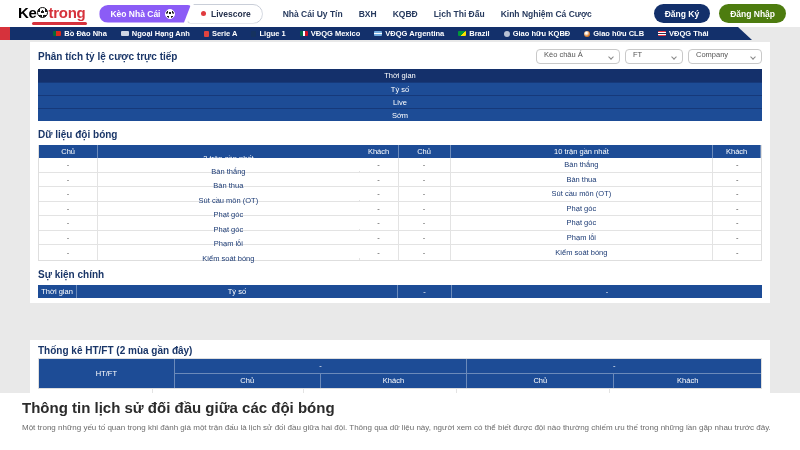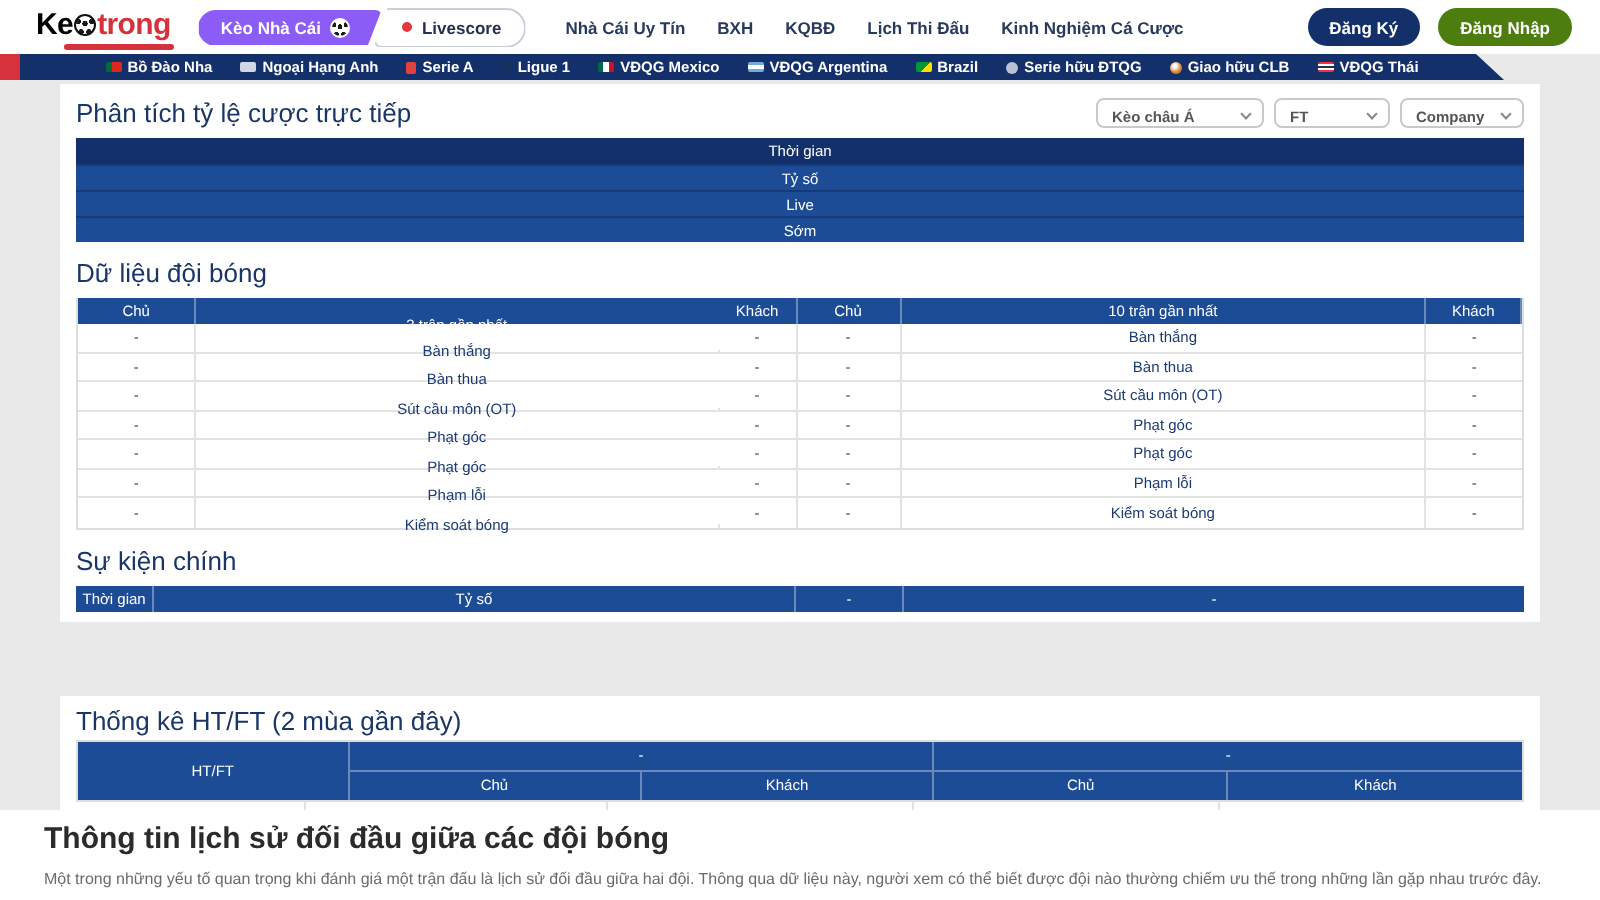--- a/index.html
+++ b/index.html
@@ -49,25 +49,25 @@
   .f6 { background:linear-gradient(135deg,#009739 55%,#ffdf00 55%); }
   .f7 { background:#b9c2d4; width:6px; height:6px; border-radius:50%; }
   .f8 { background:radial-gradient(circle at 40% 35%, #fff 15%, #d97d2e 60%); width:6px; height:6px; border-radius:50%; }
   .f9 { background:linear-gradient(180deg,#ef3340 20%,#fff 20% 40%,#2d2a4a 40% 60%,#fff 60% 80%,#ef3340 80%); }
 
   
   .content { margin:2px 30px 0 30px; }
   .card { background:#fff; }
   .card1 { padding:5px 8px 5px 8px; }
   .sec-head-row { display:flex; align-items:center; justify-content:space-between; padding:2px 0 5px 0; }
-  h2.sec-title { font-size:13px; font-weight:400; color:#1a3668; }
+  h2.sec-title { font-size:10px; font-weight:700; color:#1a3668; }
   .filters { display:flex; gap:5px; }
   .selectbox { position:relative; height:15px; border:1px solid #c9c9c9; border-radius:4px; background:#fff; font-size:7.5px; color:#555;
-    display:flex; align-items:flex-end; padding:0 16px 0 7px; cursor:pointer; white-space:nowrap;font-weight:bold; }
-  .selectbox.w1 { width:84px; } .selectbox.w2 { width:58px; } .selectbox.w3 { width:62px; }
+    display:flex; align-items:flex-start; padding:0 16px 0 7px; cursor:pointer; white-space:nowrap; }
+  .selectbox.w1 { width:84px; } .selectbox.w2 { width:58px; } .selectbox.w3 { width:74px; }
   .chev { position:absolute; right:6px; top:4.5px; width:4px; height:4px; border-right:1px solid #888; border-bottom:1px solid #888; transform:rotate(45deg); }
 
   .odds-table { width:100%; }
   .odds-row { height:13px; display:flex; align-items:center; justify-content:center; color:#fff; font-size:7.5px; }
   .odds-row.dark { background:#14306b; }
   .odds-row.blue { background:#1d4c96; border-top:1px solid #16397a; }
 
   .sub-title { padding:8px 0 5px 0; }
   .team-table { width:100%; border:1px solid #dedede; border-top:none; font-size:7.5px; }
   .t-row { display:flex; height:14.5px; align-items:stretch; border-bottom:1px solid #e3e3e3; background:#fff; }
@@ -167,21 +167,21 @@
         <a class="league-item">
             <i class="flag f5"></i>
             <span>VĐQG Argentina</span>
           </a>
         <a class="league-item">
             <i class="flag f6"></i>
             <span>Brazil</span>
           </a>
         <a class="league-item">
             <i class="flag f7"></i>
-            <span>Serie hữu ĐTQG</span>
+            <span>Giao hữu KQBĐ</span>
           </a>
         <a class="league-item">
             <i class="flag f8"></i>
             <span>Giao hữu CLB</span>
           </a>
         <a class="league-item">
             <i class="flag f9"></i>
             <span>VĐQG Thái</span>
           </a>
       </div>

